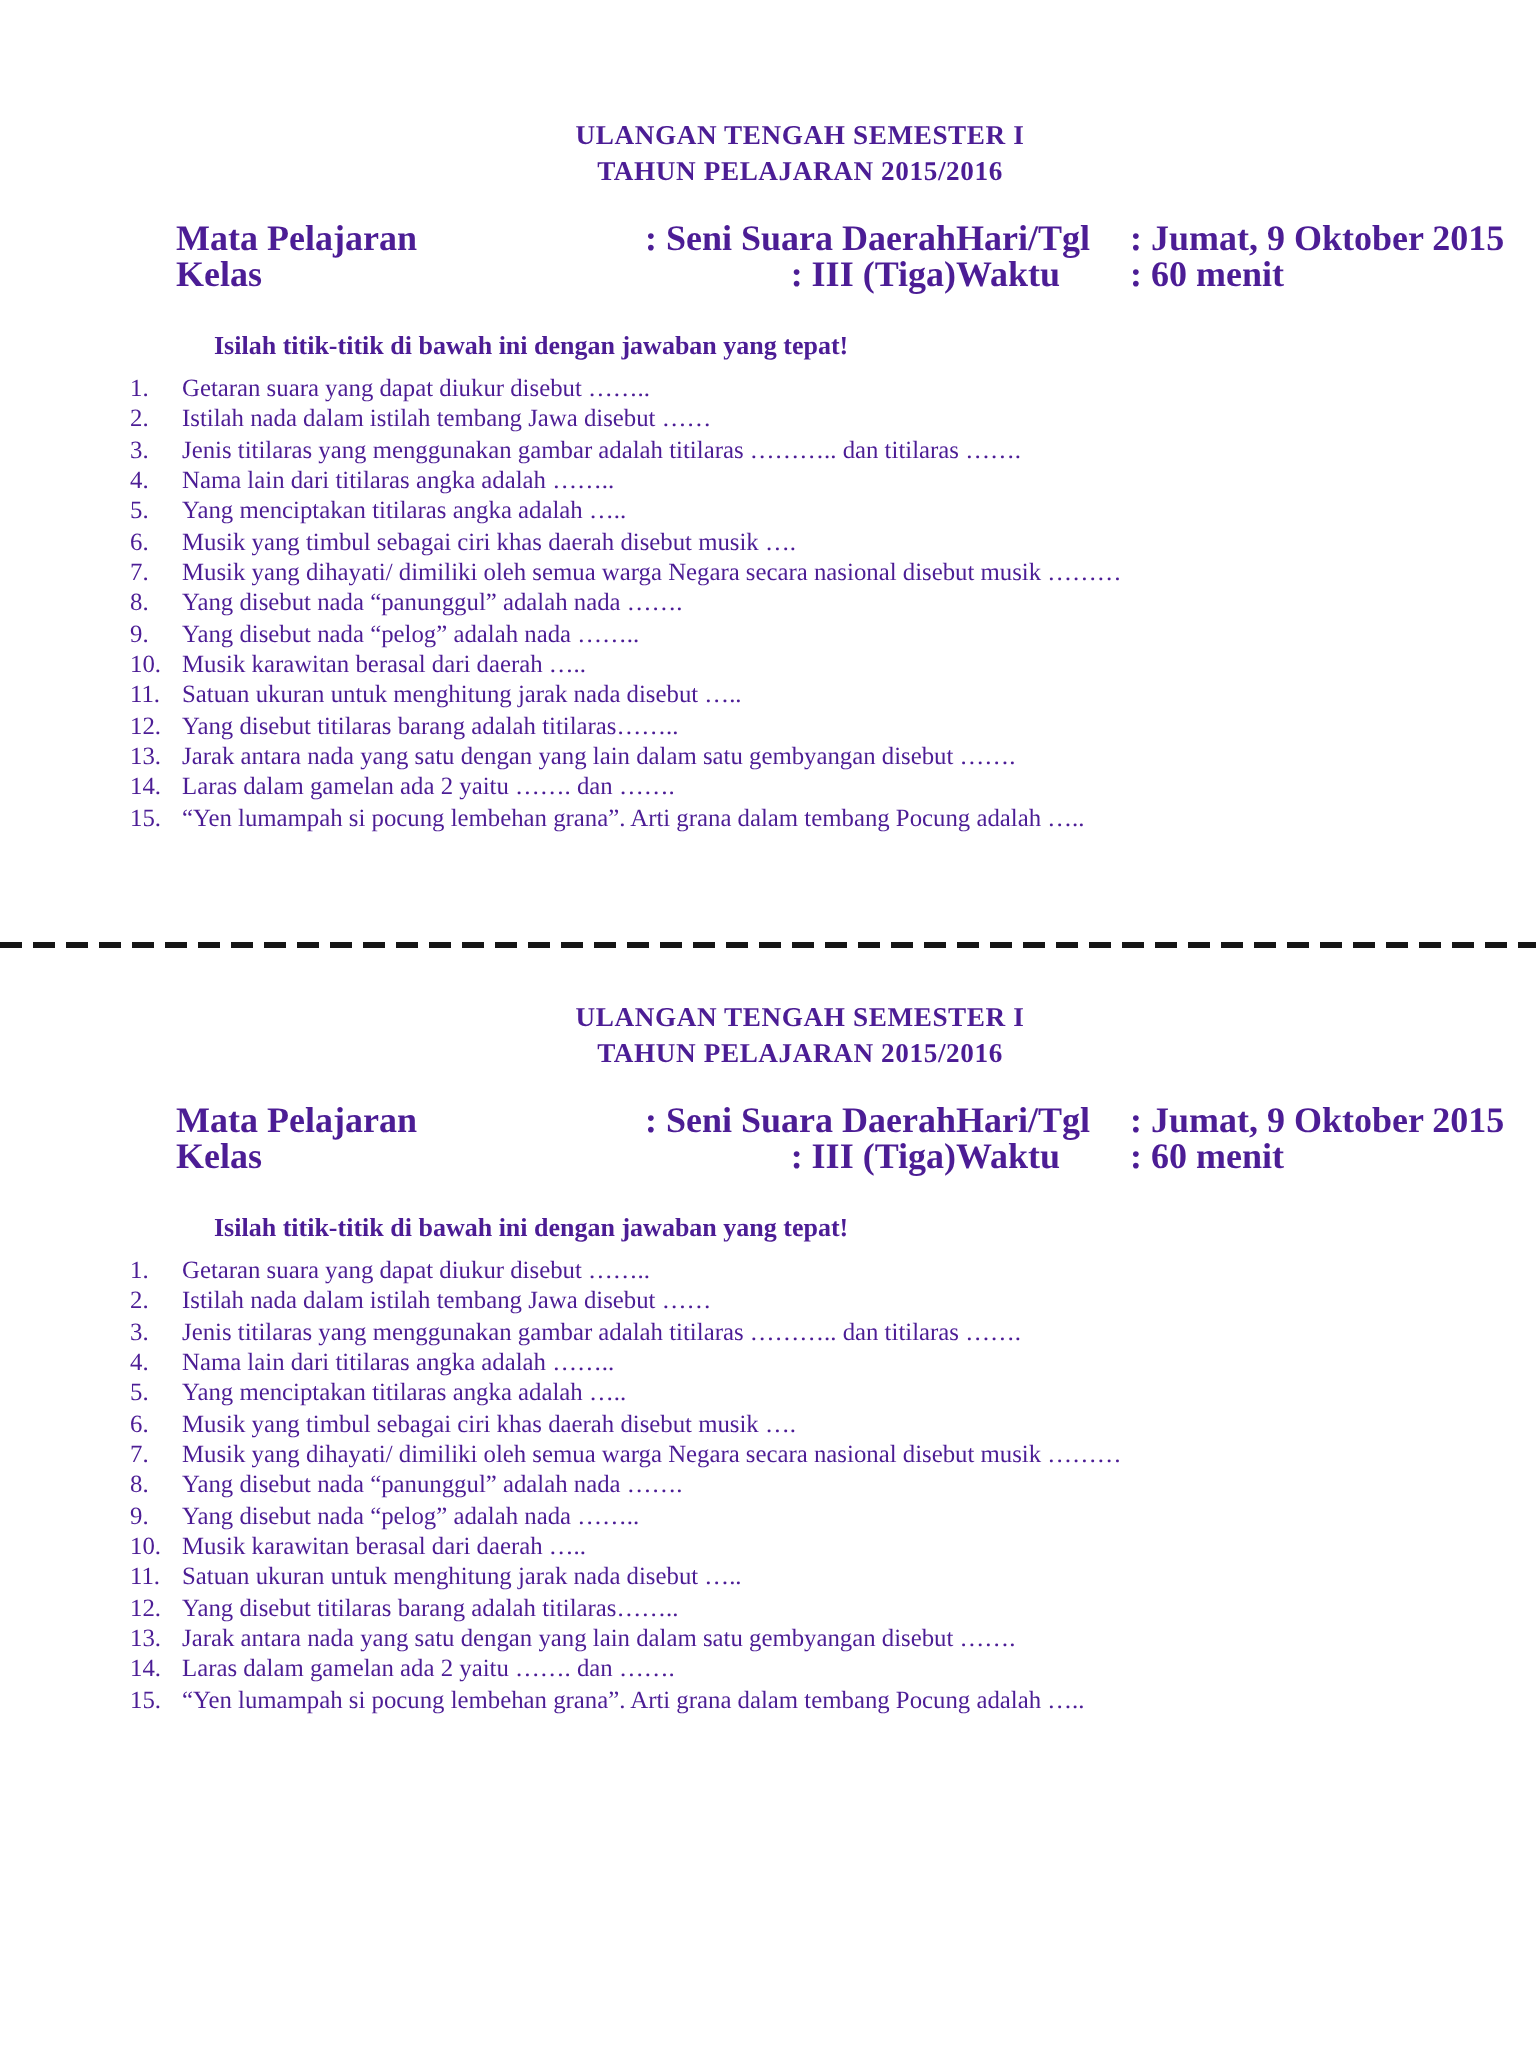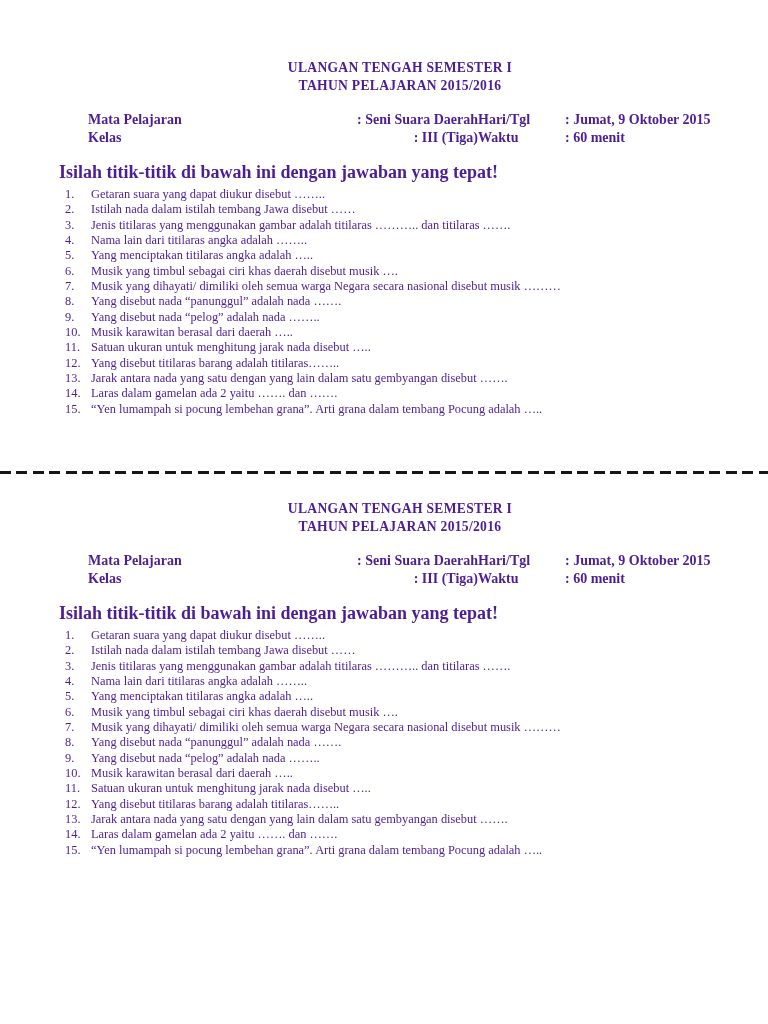--- a/index.html
+++ b/index.html
@@ -20,32 +20,32 @@
     text-align: center;
     transform: translateX(16px);
     font-weight: bold;
     font-size: 13.6px;
     line-height: 18px;
     letter-spacing: 0.3px;
   }
   .meta {
     margin: 16px 0 0 88px;
     font-weight: bold;
-    font-size: 14px;
+    font-size: 18px;
   }
   .meta-row { display: flex; line-height: 17.5px; }
   .meta-row .c1 { width: 164px; }
   .meta-row .c2 { width: 226px; text-align: right; }
   .meta-row .c3 { width: 87px; }
   .meta-row .c4 { flex: 1; }
 
   .instruction {
-    margin: 18px 0 0 59px;
+    margin: 18px 0 0 107px;
     font-weight: bold;
-    font-size: 18px;
+    font-size: 13px;
     line-height: 17px;
   }
   .questions {
     margin: 6px 42px 0 65px;
     font-size: 12.4px;
   }
   .q-row { display: flex; line-height: 15.35px; }
   .q-no { flex: 0 0 26px; width: 26px; }
   .q-text { flex: 1; white-space: nowrap; overflow: hidden; }
 

